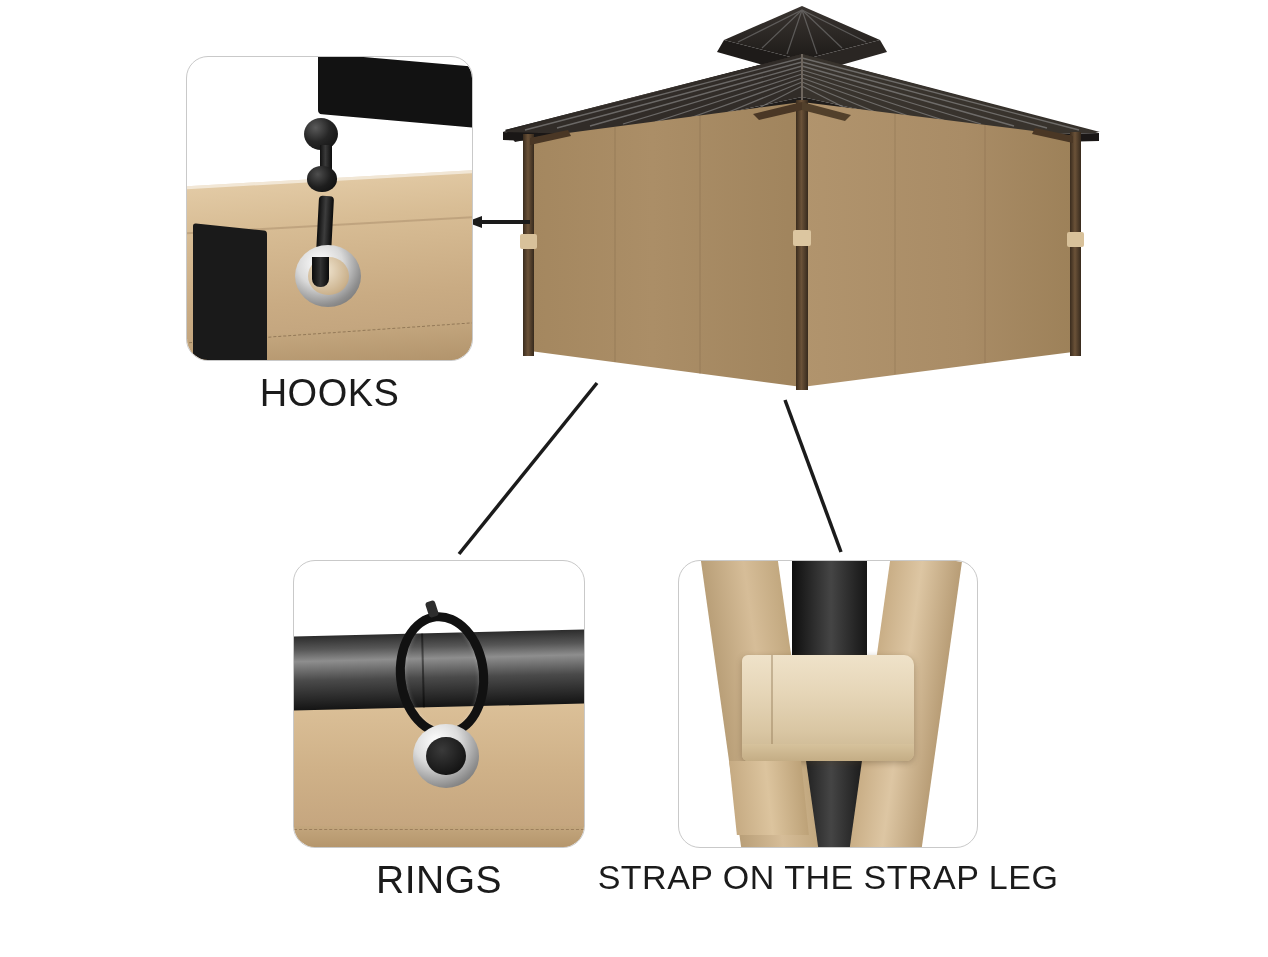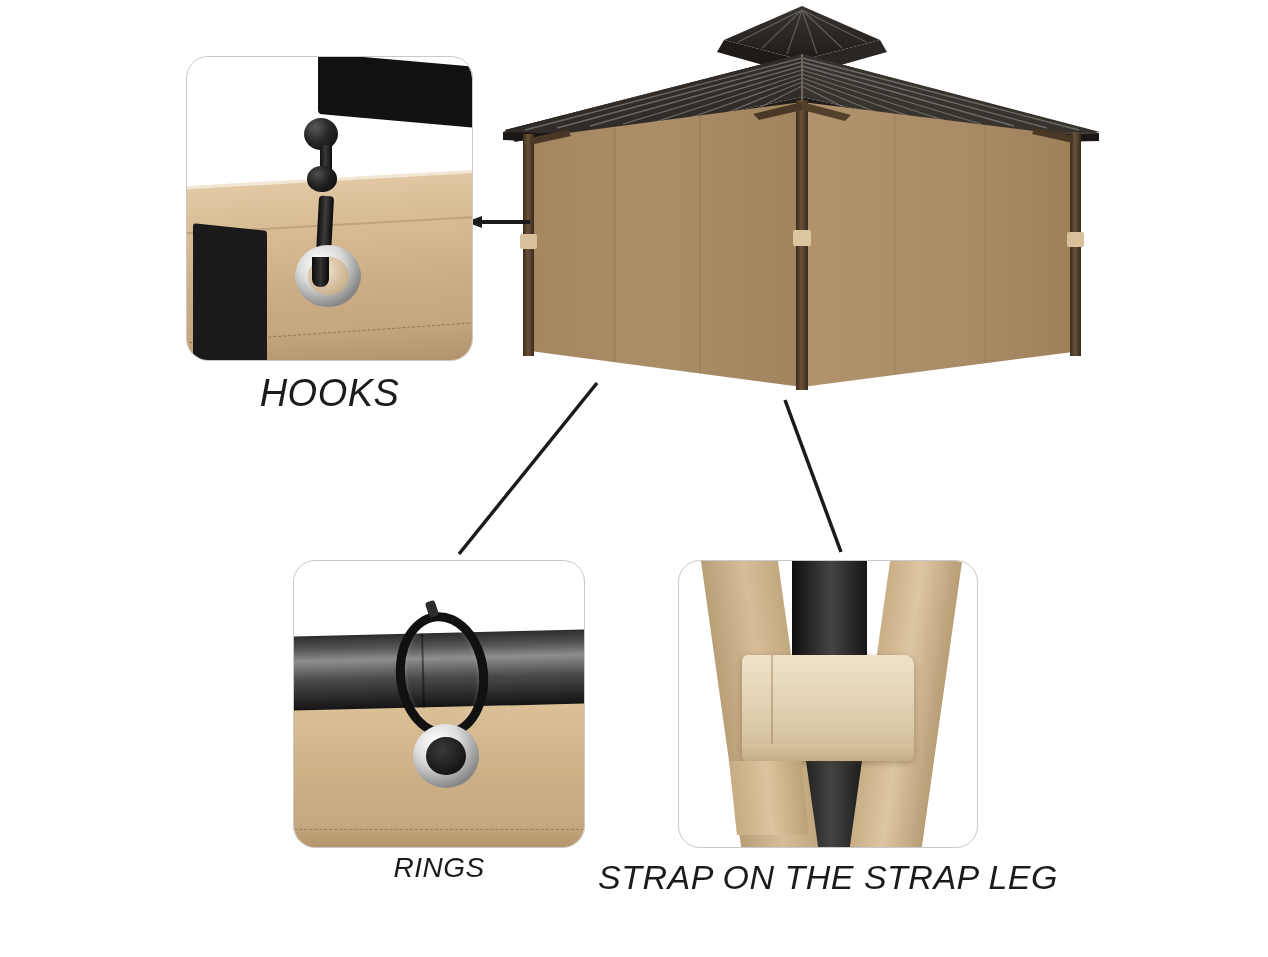--- a/index.html
+++ b/index.html
@@ -9,21 +9,20 @@
   }
   body {
     font-family: "Liberation Sans", sans-serif;
   }
   #canvas {
     position: relative;
     width: 1268px;
     height: 957px;
     background: #ffffff;
     overflow: hidden;
-    font-style: italic;
   }
 
   
   .callout { position: absolute; }
   .photo-frame {
     position: absolute;
     left: 0; top: 0;
     width: 100%;
     border: 1px solid #c9c9c9;
     border-radius: 22px;
@@ -439,21 +438,21 @@
         <div class="rg-bar">
           <div class="rg-bar-joint"></div>
         </div>
         <div class="rg-ring"></div>
         <div class="rg-ring-clasp"></div>
         <div class="rg-grommet">
           <div class="rg-grommet-hole"></div>
         </div>
       </div>
     </div>
-    <div class="callout-label" style="top:292px; font-size:28px;">RINGS</div>
+    <div class="callout-label" style="top:298px; font-size:39px;">RINGS</div>
   </div>
 
   <div class="callout" style="left:678px; top:560px; width:300px; height:345px;">
     <div class="photo-frame" style="height:288px;">
       <div class="photo-inner">
         <div class="st-leg"></div>
         <div class="st-curtain-l"></div>
         <div class="st-curtain-r"></div>
         <div class="st-wrap">
           <div class="st-wrap-fold"></div>

